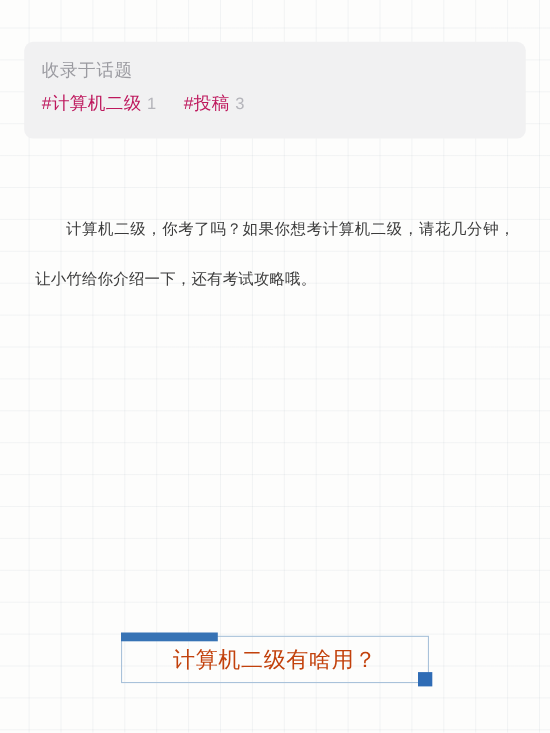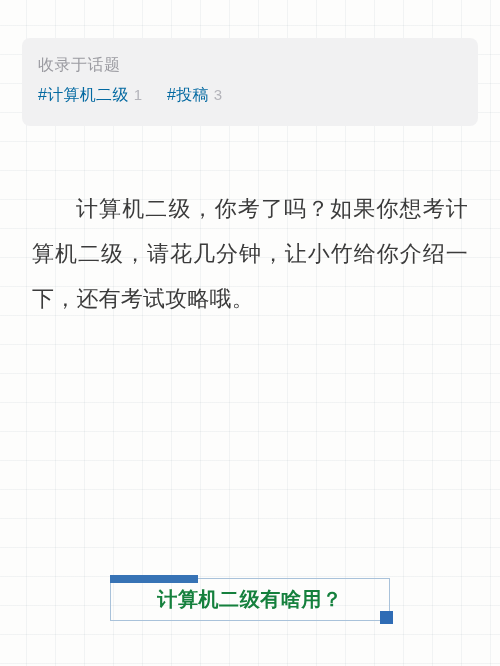--- a/index.html
+++ b/index.html
@@ -58,42 +58,42 @@
     letter-spacing: 0.5px;
     white-space: nowrap;
   }
   .topic-tags {
     margin-top: 4px;
     font-size: 16px;
     line-height: 26px;
     white-space: nowrap;
   }
   .tag-name {
-    color: #0369a1;
+    color: #be185d;
     letter-spacing: 0.3px;
   }
   .tag-count {
     color: #b4b4ba;
     margin-left: 5px;
     font-size: 15px;
   }
   .tag-gap {
     display: inline-block;
     width: 16px;
   }
 
   
   #article-body {
     position: absolute;
     left: 32px;
     top: 186px;
     width: 436px;
   }
   .para {
-    font-size: 22px;
+    font-size: 14px;
     line-height: 45px;
     color: #3b3b3b;
     text-align: justify;
     text-align-last: left;
     text-justify: inter-character;
     text-indent: 2em;
     letter-spacing: 0.2px;
     margin: 0 0 22px 0;
     font-family: "Liberation Sans", "DejaVu Sans", sans-serif;
   }
@@ -128,22 +128,22 @@
   #heading-text {
     position: absolute;
     left: 0;
     top: 0;
     width: 100%;
     height: 100%;
     display: flex;
     align-items: center;
     justify-content: center;
     font-size: 20px;
-    font-weight: bold;
-    color: #15803d;
+    font-weight: normal;
+    color: #c2410c;
     letter-spacing: 0.6px;
     white-space: nowrap;
   }
 </style>
 </head>
 <body>
 
 <div id="grid-background"></div>
 
 <div id="page">

